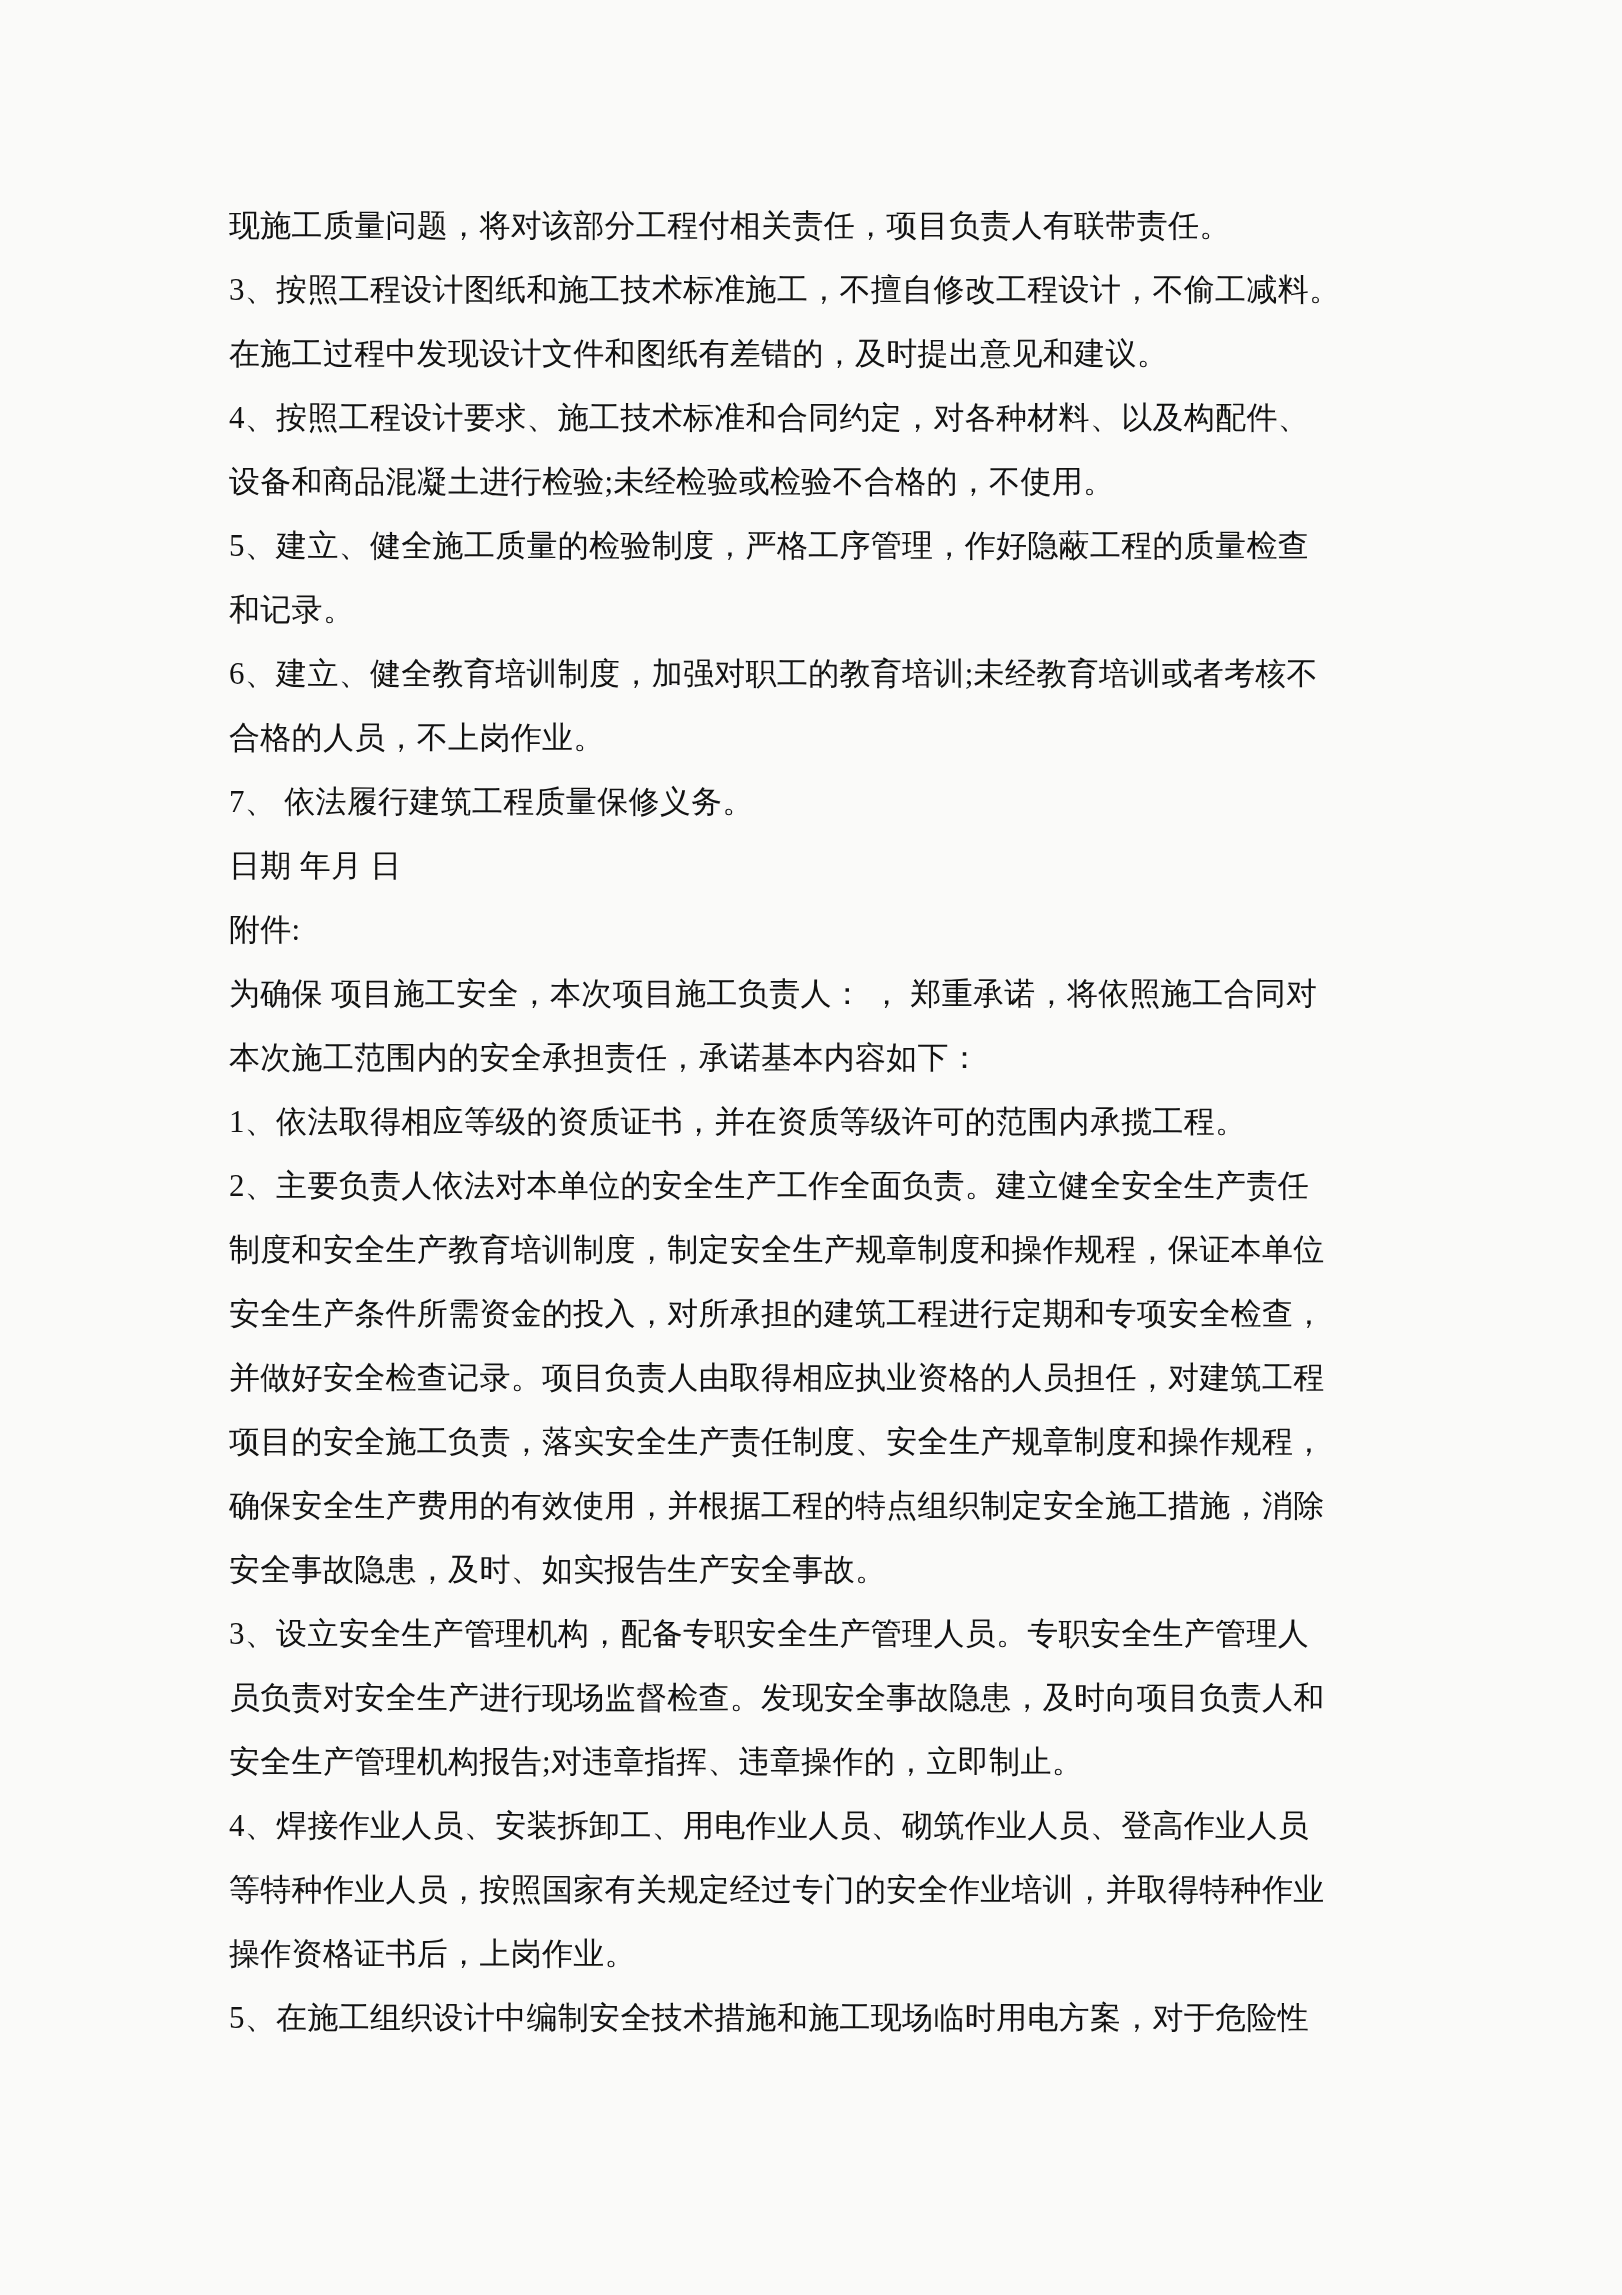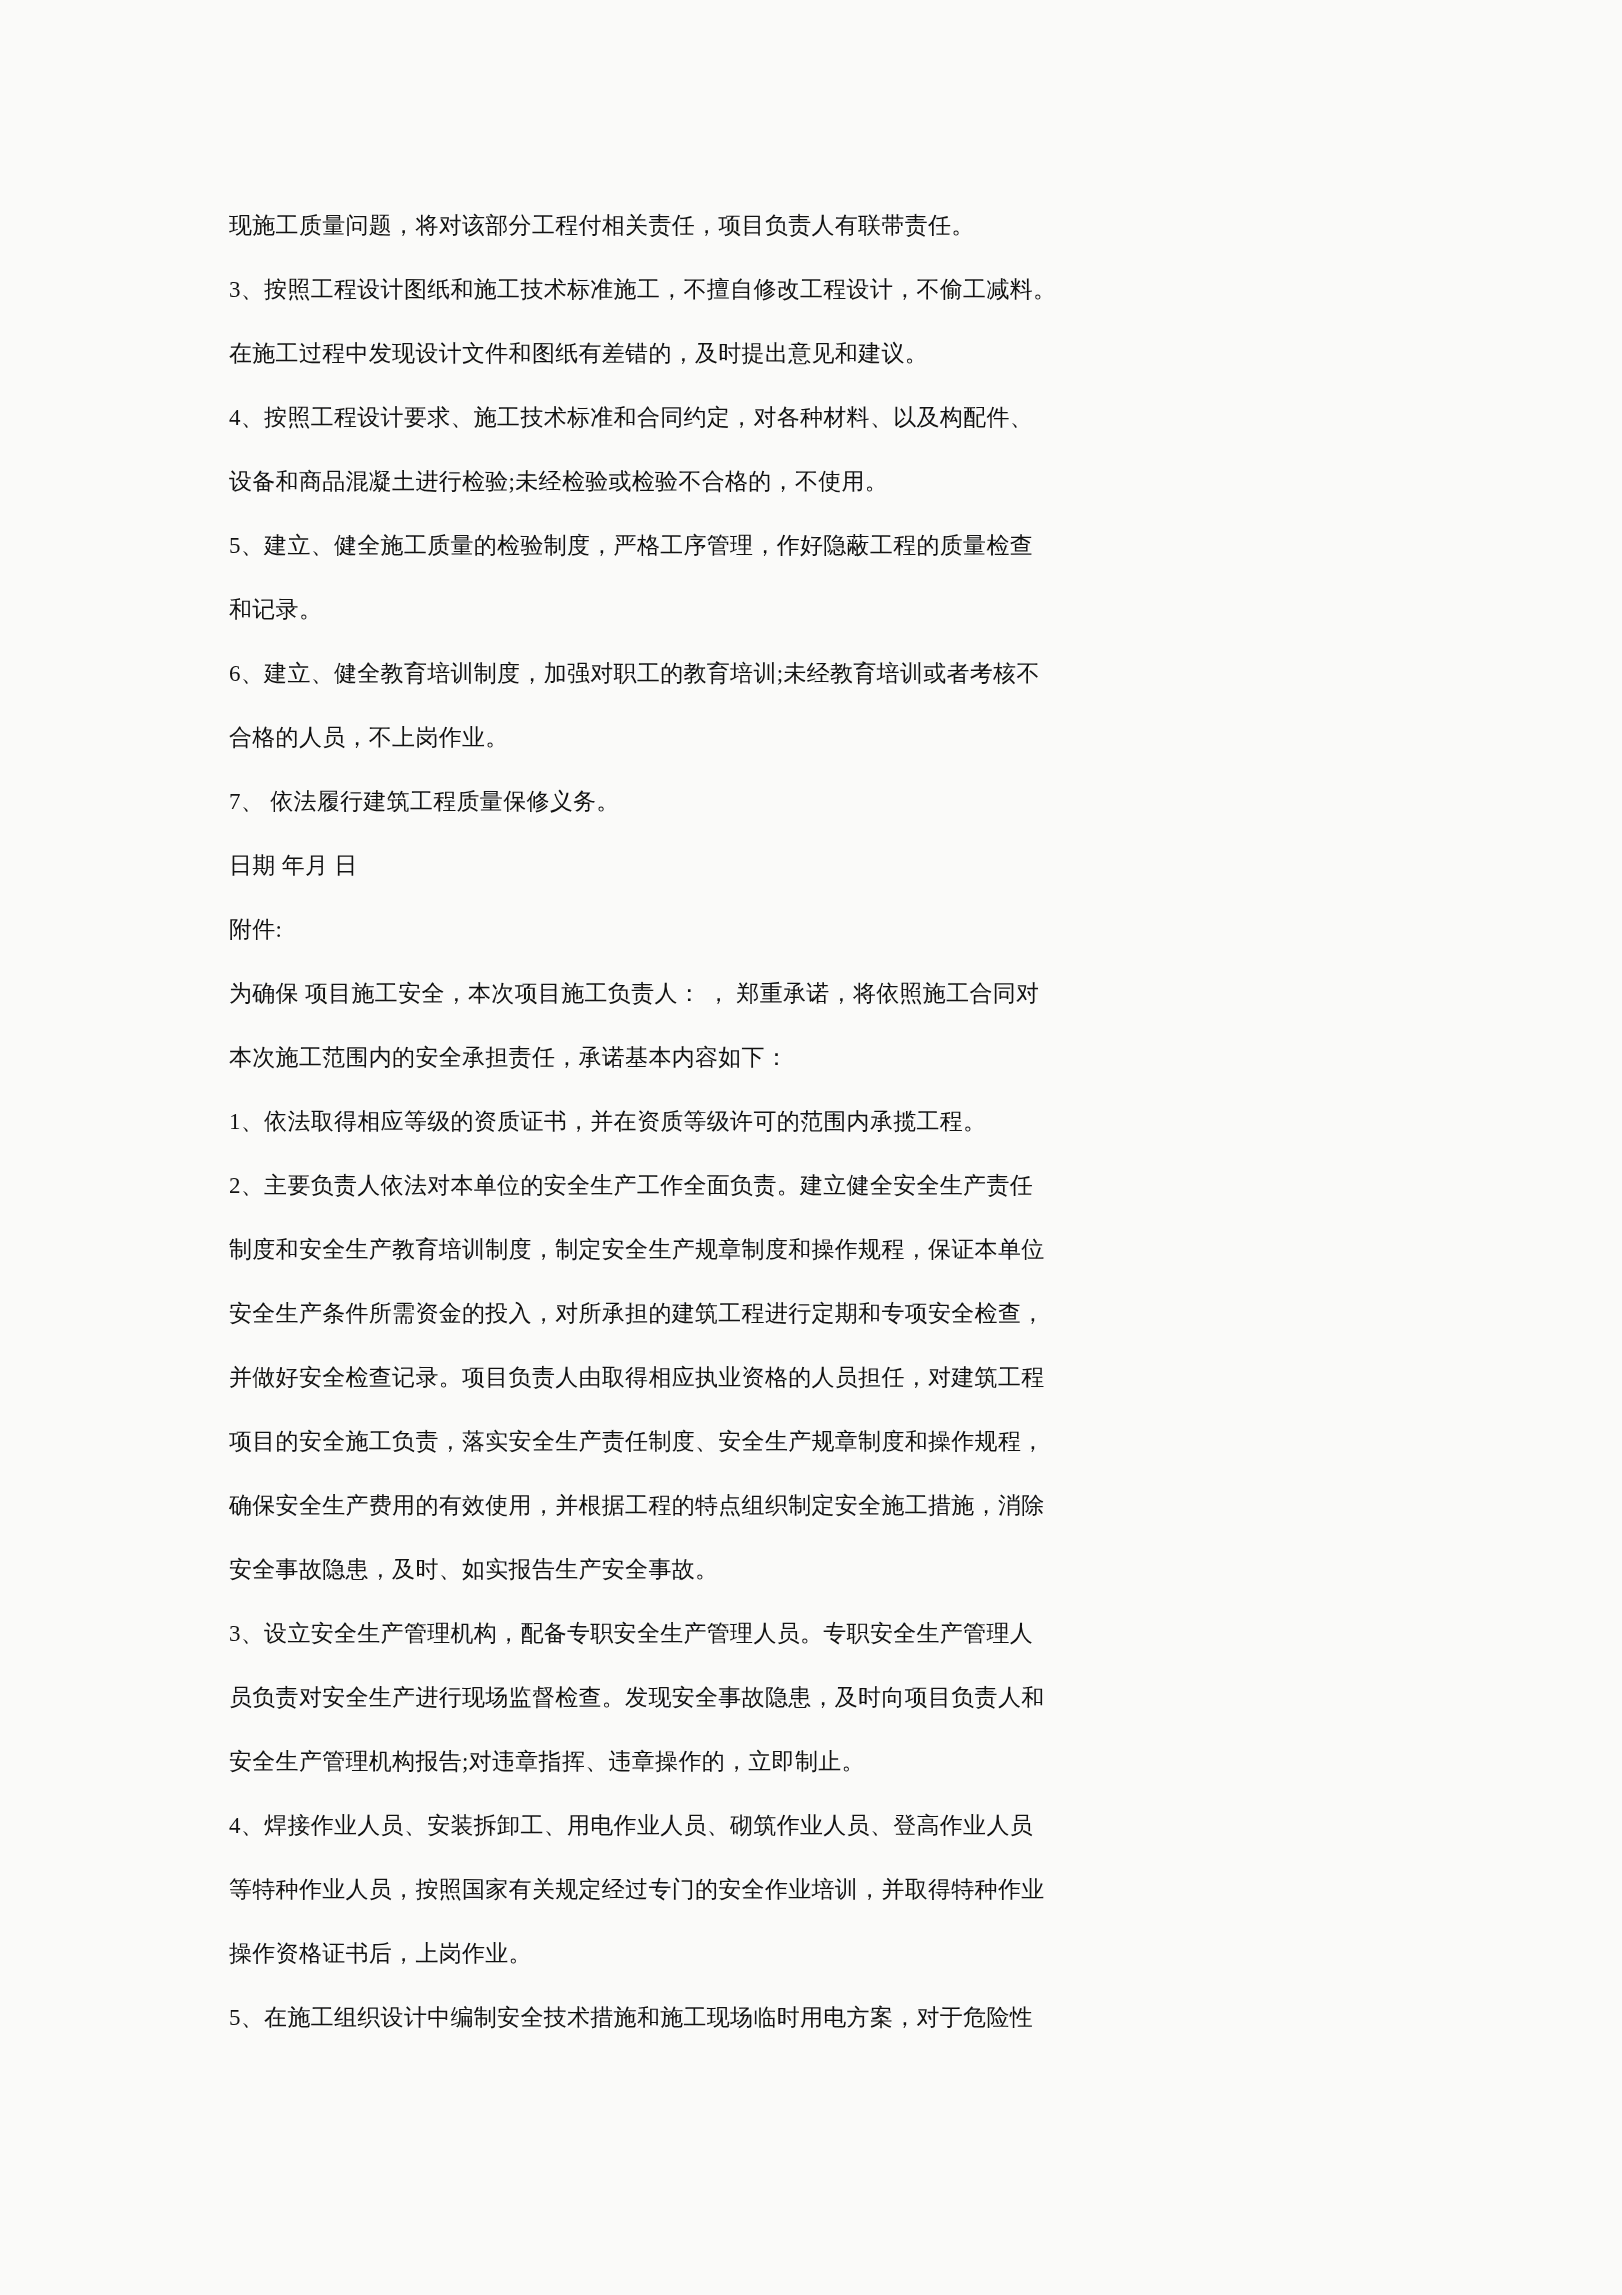--- a/index.html
+++ b/index.html
@@ -21,21 +21,21 @@
     width: 1623px;
     height: 2295px;
     background: #fafaf9;
   }
   .doc-text {
     position: absolute;
     left: 229px;
     top: 194px;
     width: 1178px;
     color: #121212;
-    font-size: 23px;
+    font-size: 31px;
     line-height: 64px;
     letter-spacing: 0.3px;
     white-space: pre-wrap;
     text-align: left;
   }
   .line {
     height: 64px;
     white-space: pre;
   }
 </style>

